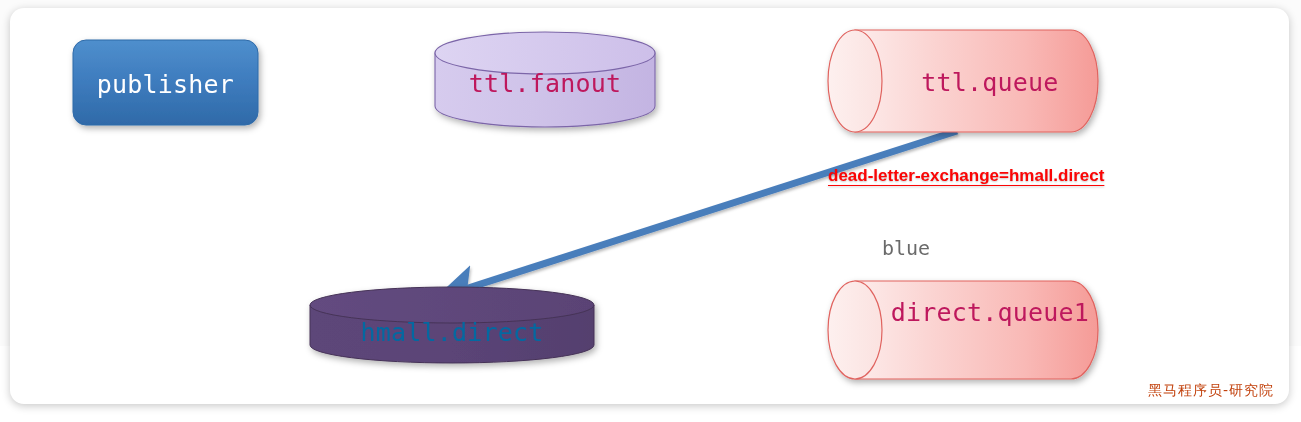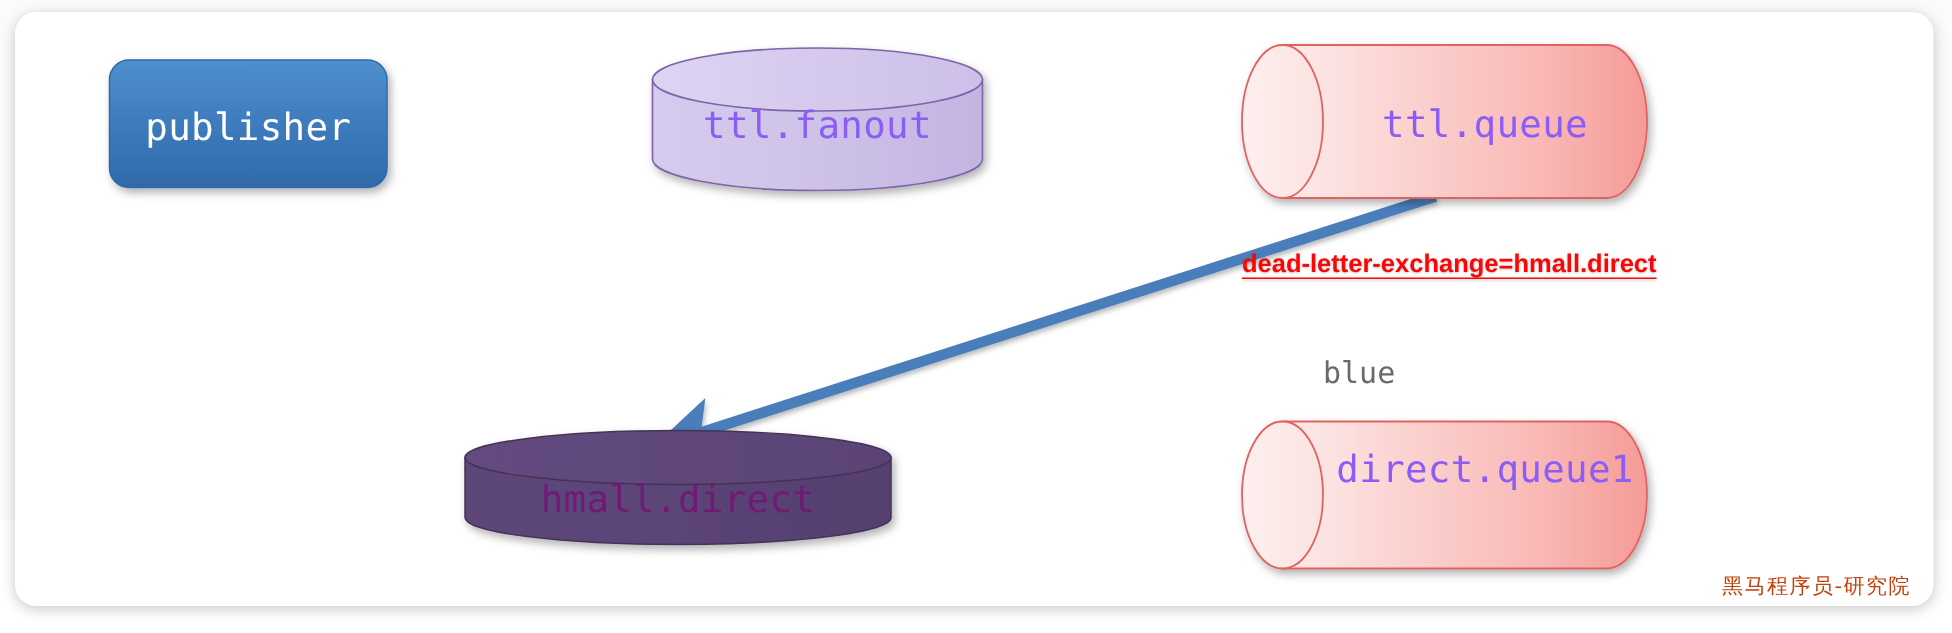--- a/index.html
+++ b/index.html
@@ -41,28 +41,28 @@
   }
   
   .lbl {
     position: absolute;
     white-space: nowrap;
     font-family: "DejaVu Sans Mono", monospace;
     pointer-events: none;
   }
   .node-label {
     font-size: 25px;
-    color: #8b5cf6;
+    color: #be185d;
     letter-spacing: 0.2px;
   }
   .node-label.on-blue {
     color: #ffffff;
   }
   .node-label.on-purple {
-    color: #701a75;
+    color: #0369a1;
   }
   .annot-red {
     font-family: "Liberation Sans", sans-serif;
     font-size: 17px;
     font-weight: bold;
     color: #fb0505;
     text-decoration: underline;
     text-decoration-thickness: 1px;
     text-underline-offset: 4px;
     text-shadow: 0 1px 2px rgba(0,0,0,0.22);

